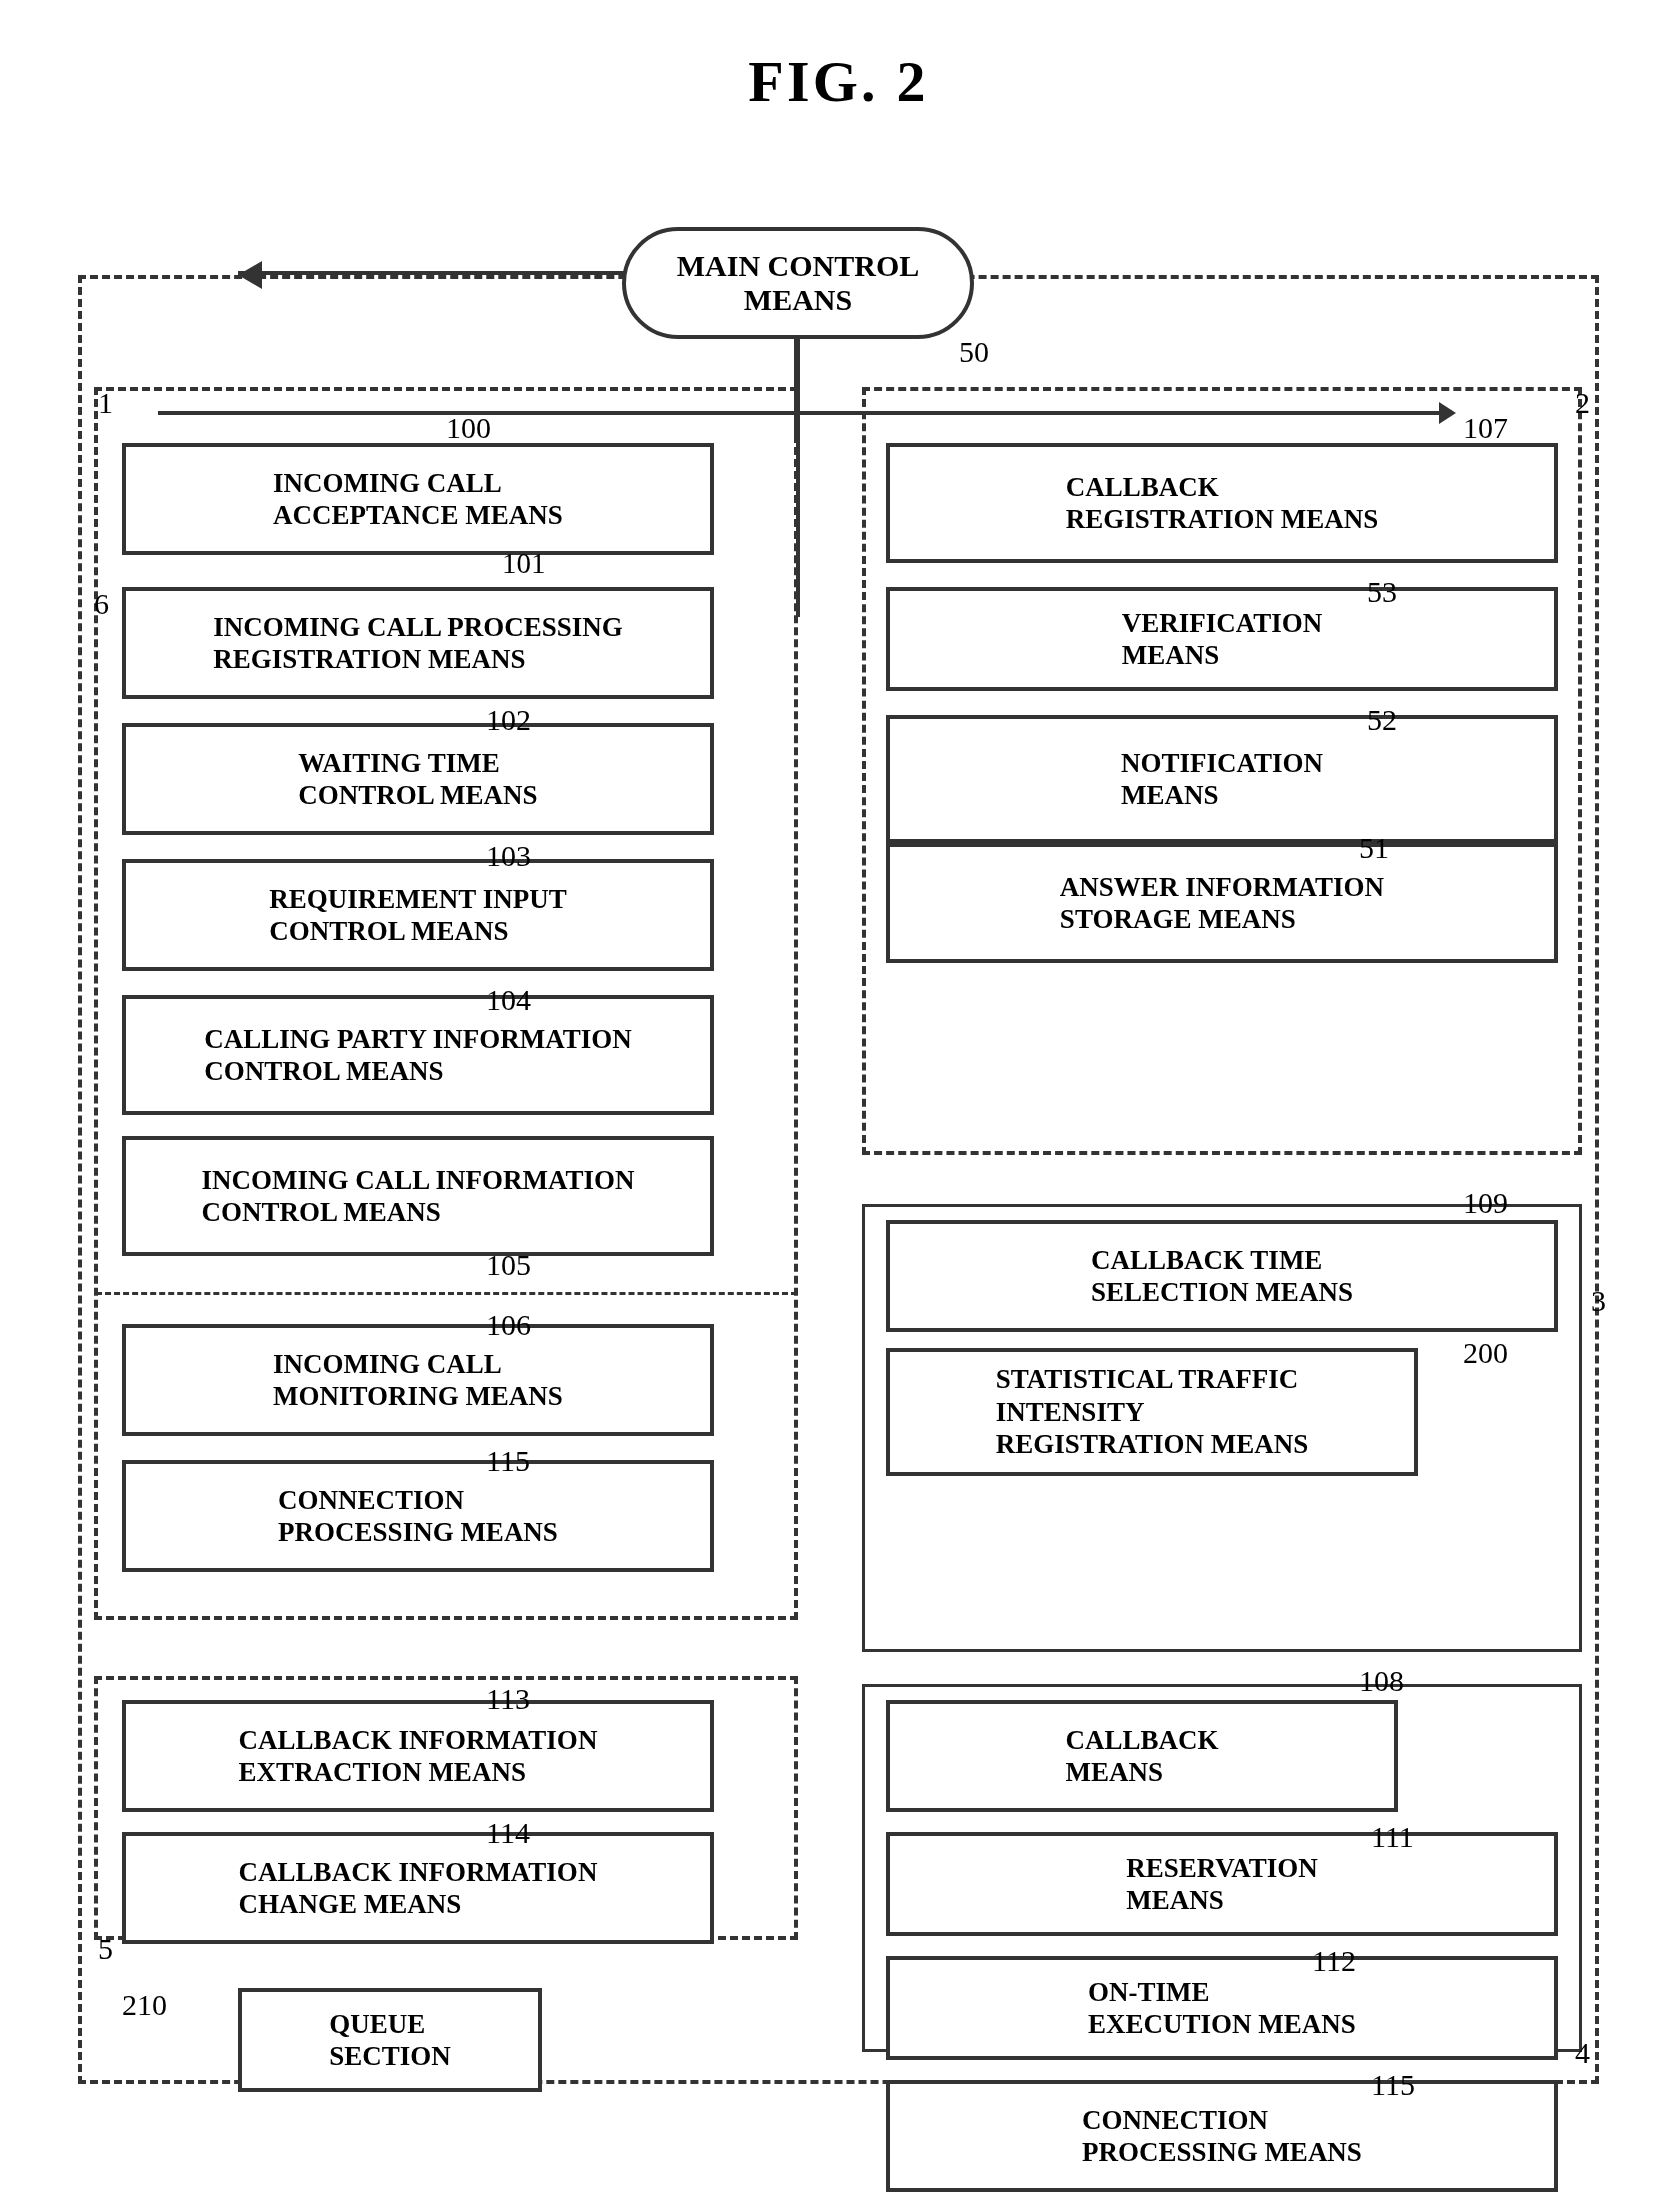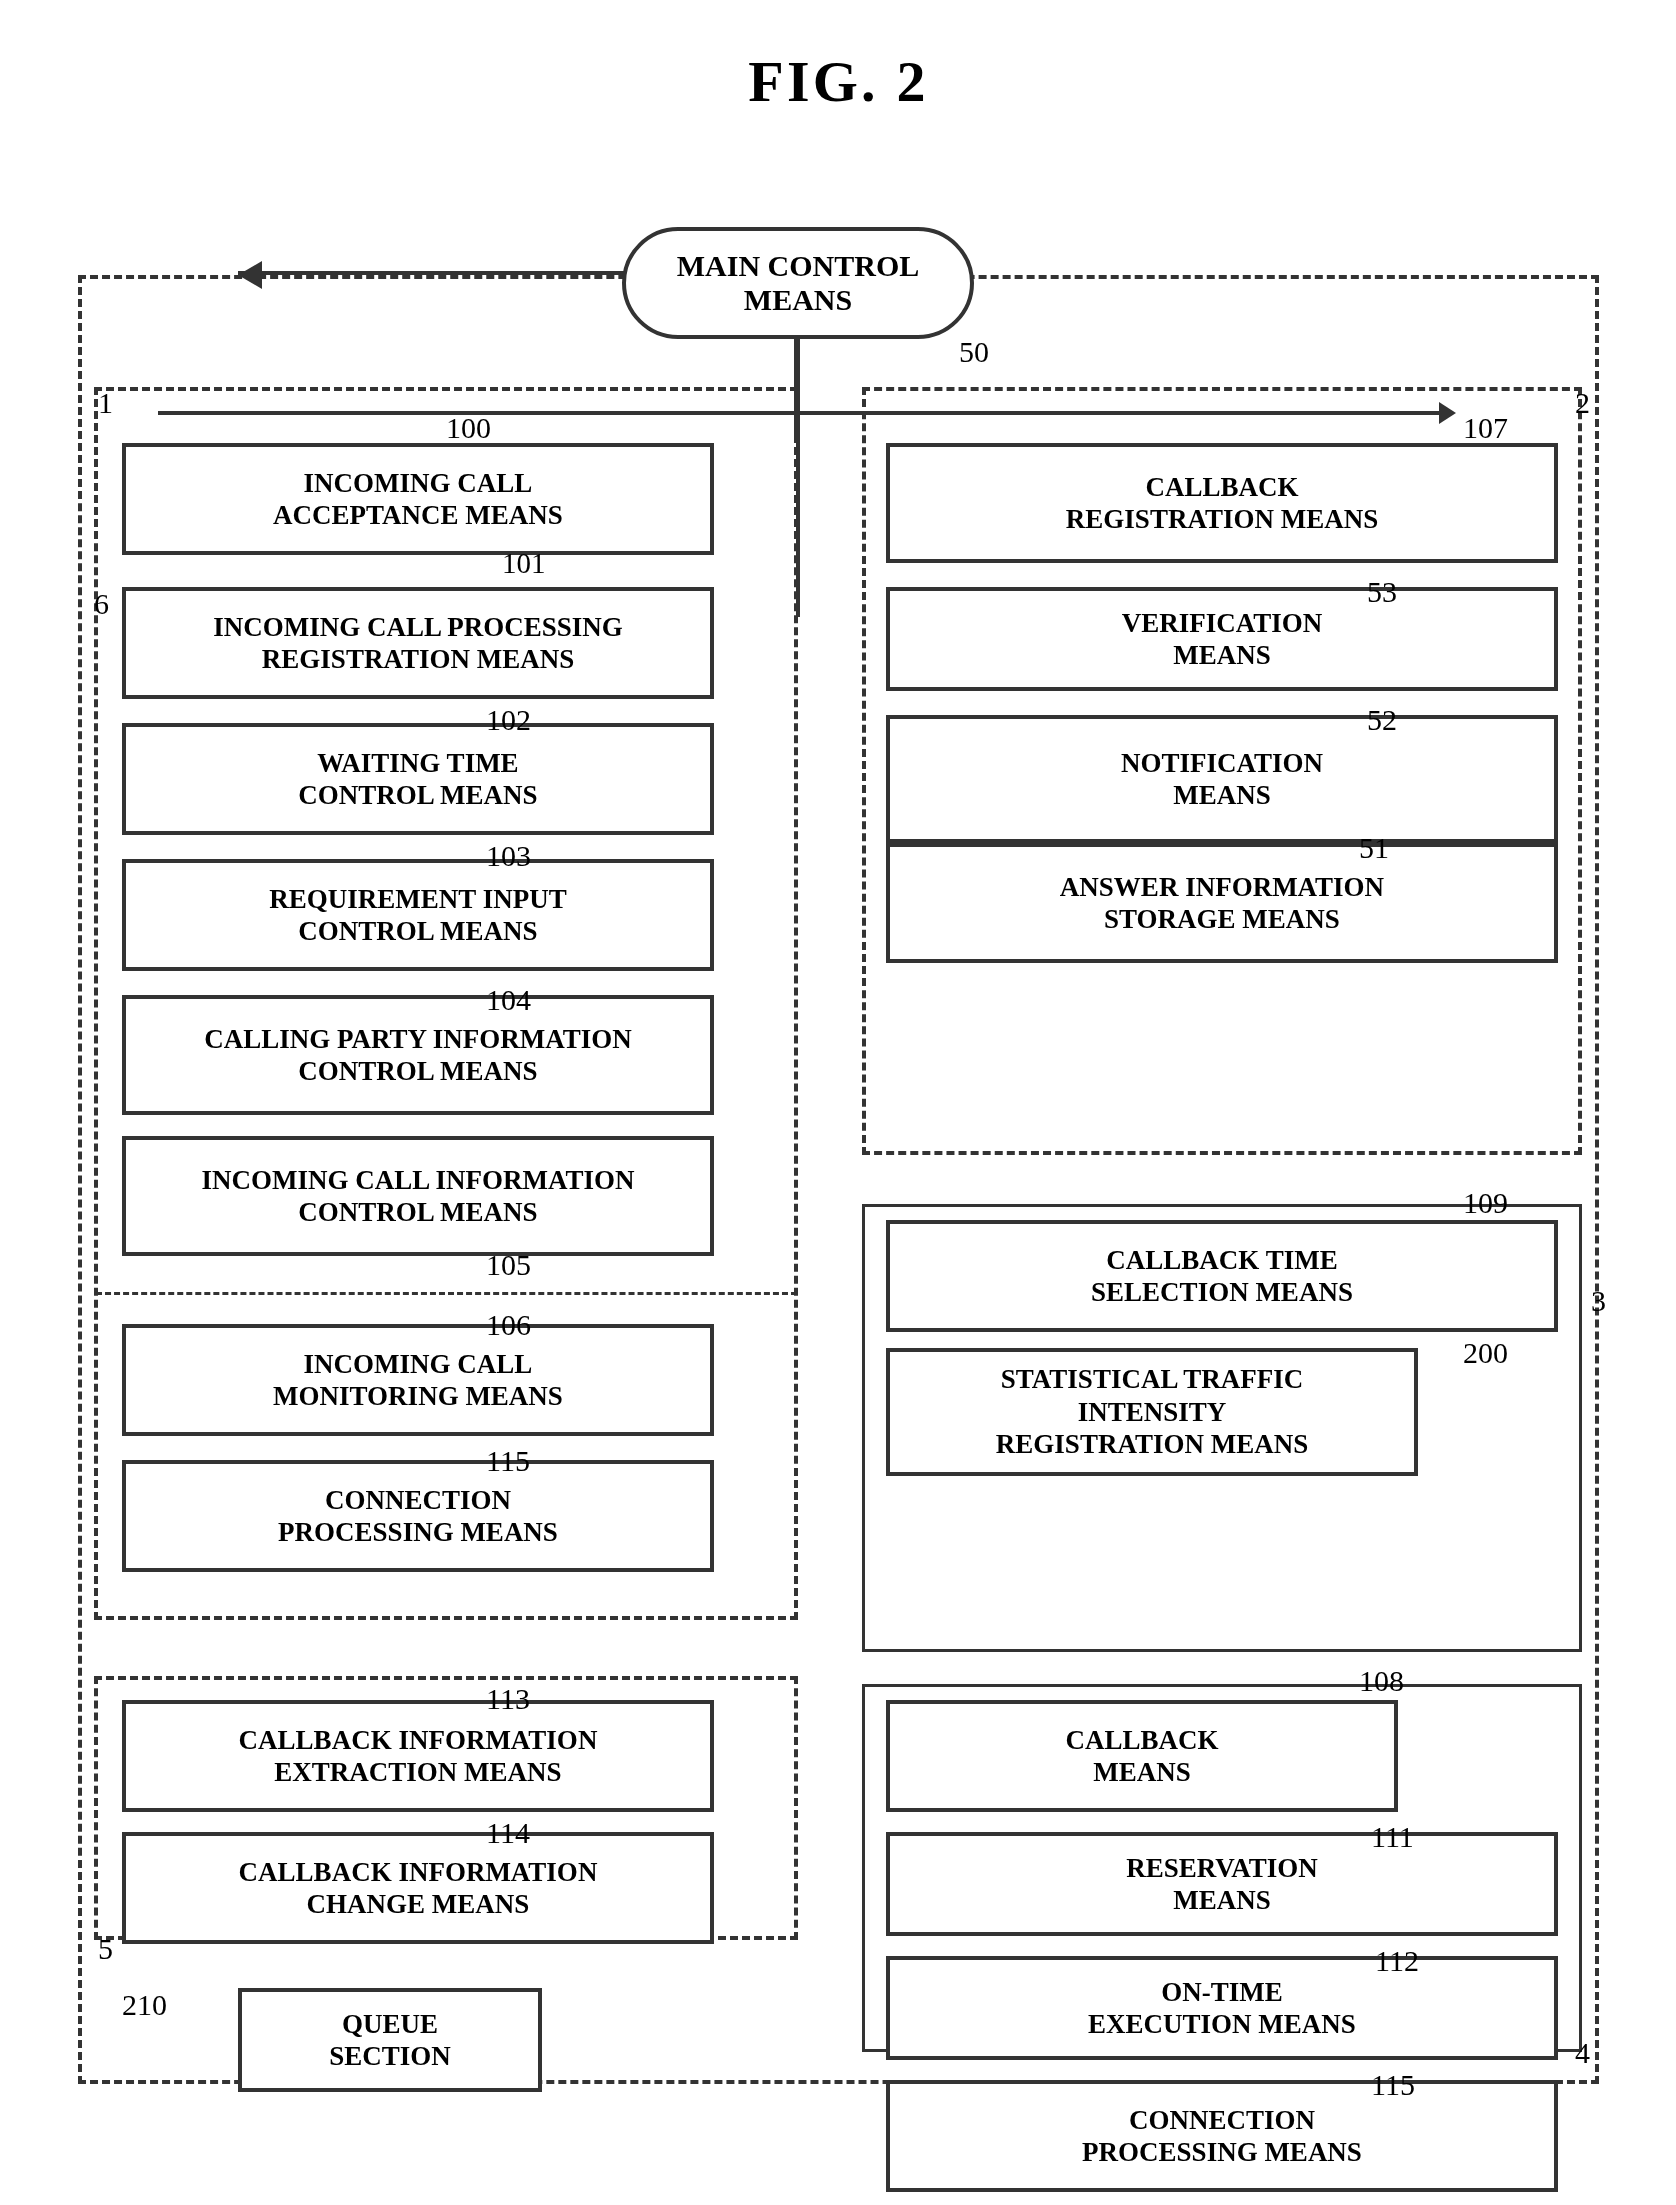--- a/index.html
+++ b/index.html
@@ -179,21 +179,20 @@
     }
 
     
     .box {
       position: absolute;
       border: 4px solid #333;
       background: #fff;
       display: flex;
       align-items: center;
       justify-content: center;
-      text-align: center;
       font-size: 27px;
       font-weight: bold;
       line-height: 1.2;
       padding: 6.4px 9.6px;
     }
 
     .small-label {
       position: absolute;
       font-size: 30px;
     }
@@ -346,21 +345,21 @@
   <div class="box" style="top:1653px;left:808px;width:672px;height:104px;">
     <span style="white-space:pre-line;">RESERVATION
 MEANS</span>
   </div>
   <div class="small-label" style="top:1641px;left:1293px;font-size:30px;">111</div>
 
   <div class="box" style="top:1777px;left:808px;width:672px;height:104px;">
     <span style="white-space:pre-line;">ON-TIME
 EXECUTION MEANS</span>
   </div>
-  <div class="small-label" style="top:1765px;left:1297px;font-size:30px;">112</div>
+  <div class="small-label" style="top:1765px;left:1234px;font-size:30px;">112</div>
 
   <div class="box" style="top:1901px;left:808px;width:672px;height:112px;">
     <span style="white-space:pre-line;">CONNECTION
 PROCESSING MEANS</span>
   </div>
   <div class="small-label" style="top:1889px;left:1293px;font-size:30px;">115</div>
 
   <div class="box" style="top:1521px;left:44px;width:592px;height:112px;">
     <span style="white-space:pre-line;">CALLBACK INFORMATION
 EXTRACTION MEANS</span>

